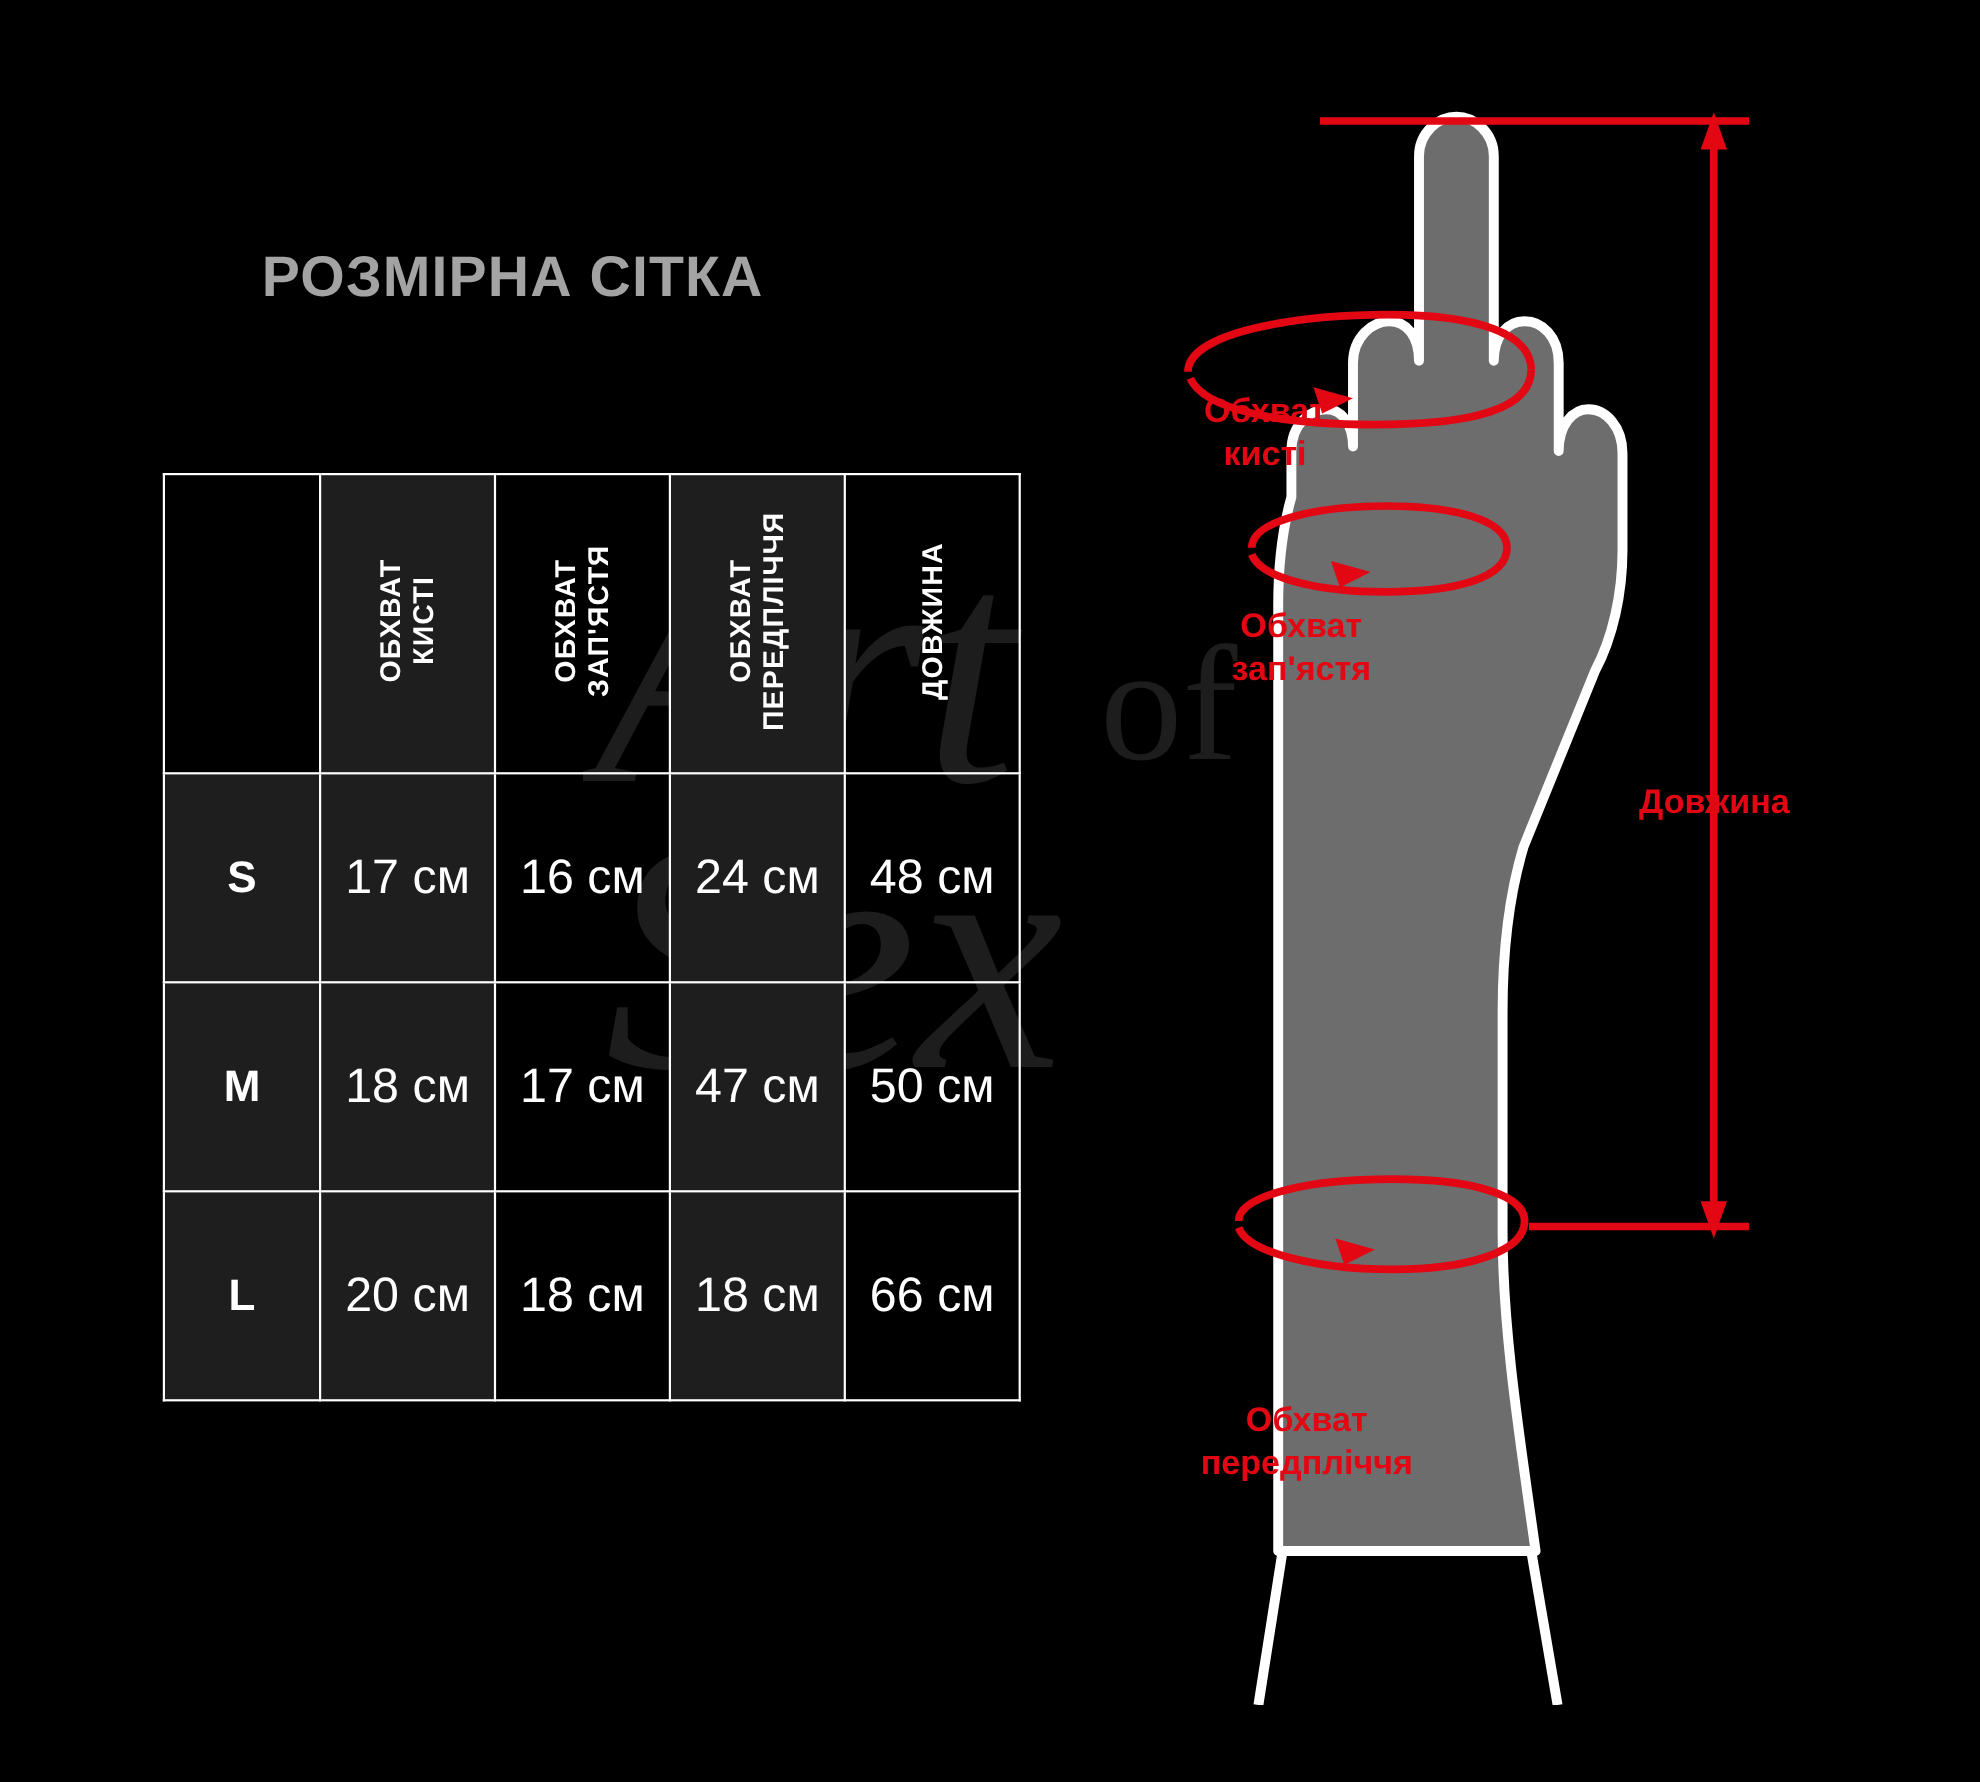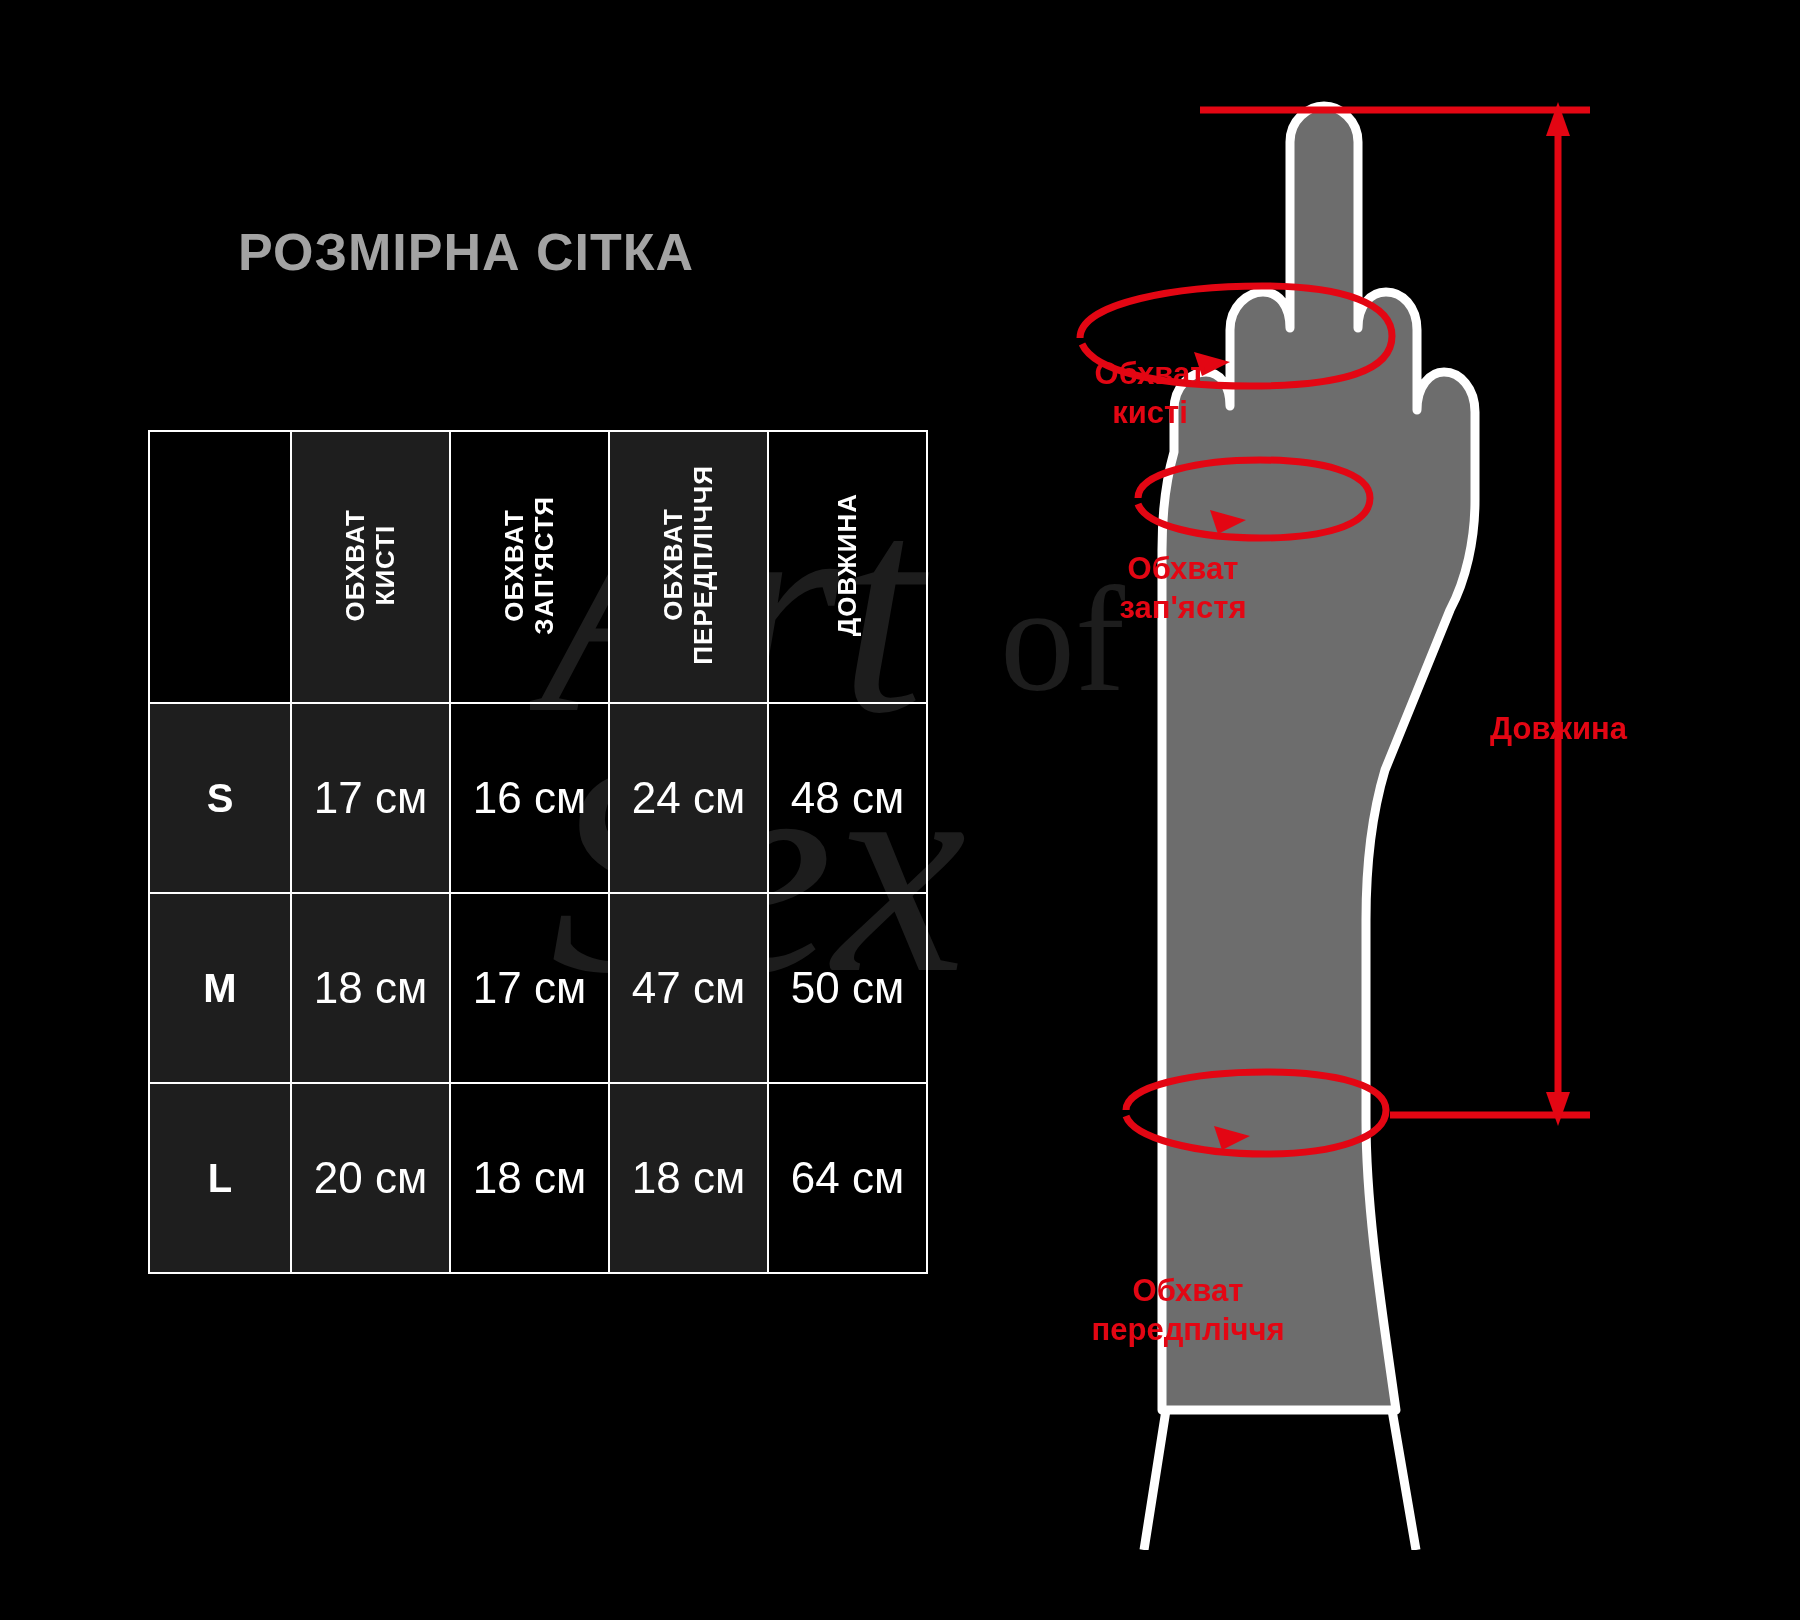--- a/index.html
+++ b/index.html
@@ -164,21 +164,21 @@
       <td class="val col-stripe">18 см</td>
       <td class="val">17 см</td>
       <td class="val col-stripe">47 см</td>
       <td class="val">50 см</td>
     </tr>
     <tr class="row-h">
       <td class="sz col-stripe">L</td>
       <td class="val col-stripe">20 см</td>
       <td class="val">18 см</td>
       <td class="val col-stripe">18 см</td>
-      <td class="val">64 см</td>
+      <td class="val">66 см</td>
     </tr>
   </tbody>
     </table>
 </div>
 
 <div class="art">
   <svg width="790" height="1470" viewBox="0 0 790 1470" xmlns="http://www.w3.org/2000/svg">
 
     <g>
       <path d="M232,1330

